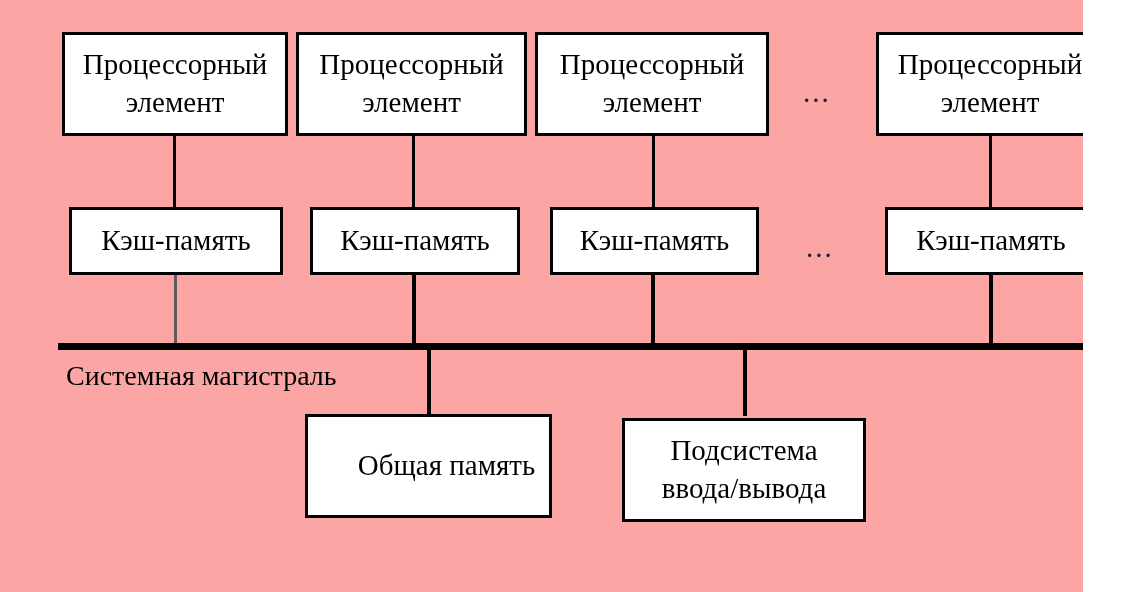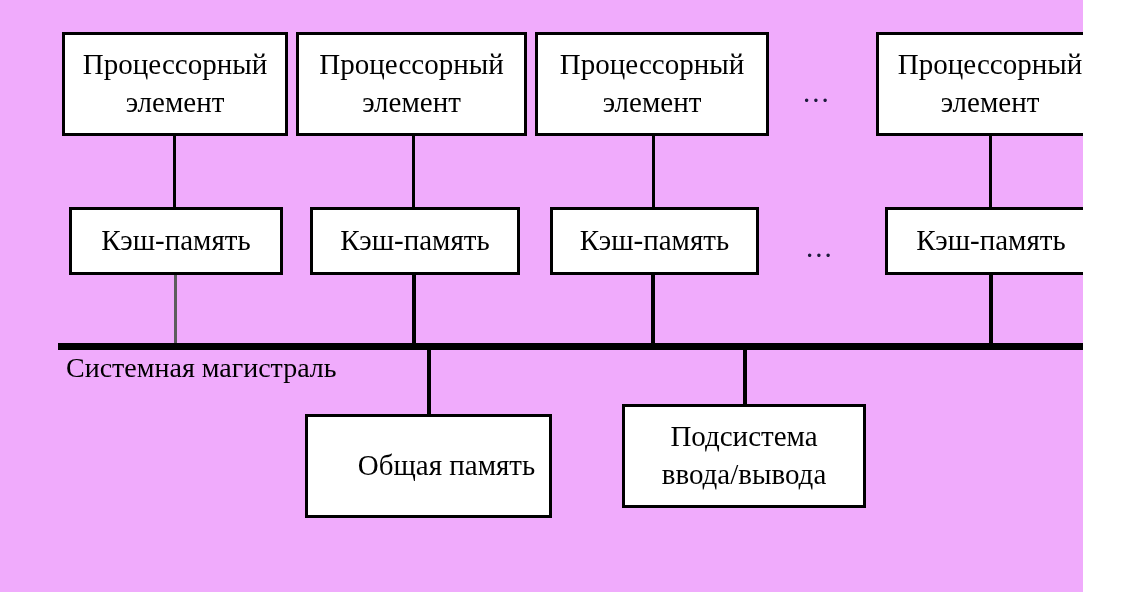--- a/index.html
+++ b/index.html
@@ -4,21 +4,21 @@
 <style>
   html, body {
     margin: 0;
     padding: 0;
     background: #ffffff;
   }
   #canvas {
     position: relative;
     width: 1083px;
     height: 592px;
-    background: #f0abfc;
+    background: #fca5a5;
     font-family: "Liberation Serif", "DejaVu Serif", serif;
     color: #000000;
     overflow: hidden;
   }
   .node {
     position: absolute;
     box-sizing: border-box;
     border: 3px solid #000000;
     background: #ffffff;
     display: flex;
@@ -89,23 +89,23 @@
 
   <div class="node" style="left:885px; top:207px; width:212px; height:68px;">Кэш-память</div>
 
   <div class="connector thin" style="left:174px; top:275px; width:3px; height:73px;"></div>
   <div class="connector" style="left:412px; top:275px; width:4px; height:73px;"></div>
   <div class="connector" style="left:651px; top:275px; width:4px; height:73px;"></div>
   <div class="connector" style="left:989px; top:275px; width:4px; height:73px;"></div>
 
   <div class="bus" style="left:58px; top:343px; width:1047px; height:7px;"></div>
 
-  <div class="bus-label" style="left:66px; top:354px;">Системная магистраль</div>
+  <div class="bus-label" style="left:66px; top:362px;">Системная магистраль</div>
 
   <div class="connector" style="left:427px; top:350px; width:4px; height:66px;"></div>
   <div class="connector" style="left:743px; top:350px; width:4px; height:66px;"></div>
 
   <div class="node" style="left:305px; top:414px; width:247px; height:104px;padding-left:36px;">Общая память</div>
 
-  <div class="node" style="left:622px; top:404px; width:244px; height:104px;">Подсистема
+  <div class="node" style="left:622px; top:418px; width:244px; height:104px;">Подсистема
 ввода/вывода</div>
 
 </div>
 
 </body></html>

